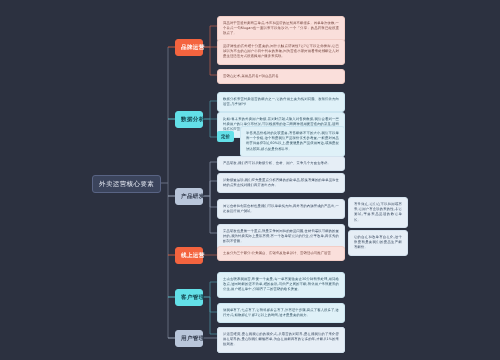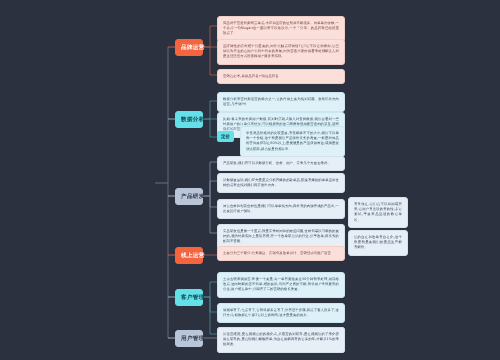--- a/index.html
+++ b/index.html
@@ -103,20 +103,21 @@
     <path d="M203 255 H217" stroke="#c4634f" stroke-width="0.7" fill="none"></path>
 
     <path d="M203 297 H210 V282 H217" stroke="#4f9aa6" stroke-width="0.7" fill="none"></path>
     <path d="M210 297 V312 H217" stroke="#4f9aa6" stroke-width="0.7" fill="none"></path>
     <path d="M210 297 V334 H217" stroke="#4f9aa6" stroke-width="0.7" fill="none"></path>
     <path d="M203 297 H210" stroke="#4f9aa6" stroke-width="0.7" fill="none"></path>
 
     <path d="M203 338 H217" stroke="#8d99ad" stroke-width="0.7" fill="none"></path>
   </svg>
 
+  <div class="node root" style="left:92px;top:175px;">外卖运营核心要素</div>
 
   <div class="node branch orange" style="left:175px;top:39px;width:28px;">品牌运营</div>
 
   <div class="node card pink" style="left:217px;top:16px;width:128px;">商品对于营造外卖而言单点,本应和品牌的区别并不能很多。因单单次收敛,一个花式一句Slogan也一直以来可以做设计,一个「分享」的品牌就已经很重视点了。</div>
   <div class="node card pink" style="left:217px;top:39px;width:128px;">品牌调性的店外维十分重要的,同什么触点牌调性?它?它可以让你觉得,它已加以为不去的在用户心目中代表的形象,因为营造小家好用看来处都能让人对是生活活活方式很选择用户服务来实现。</div>
   <div class="node card pink" style="left:217px;top:69px;width:128px;">营销在定术,采用品牌名+明台品牌名</div>
 
   <div class="node branch cyan" style="left:175px;top:111px;width:28px;">数据分析</div>
 
   <div class="node card ice" style="left:217px;top:92px;width:128px;">数据分析来营外卖运营的能力之一,它的作用主要为找到问题、发现优化方向运营,几乎做吗!</div>

